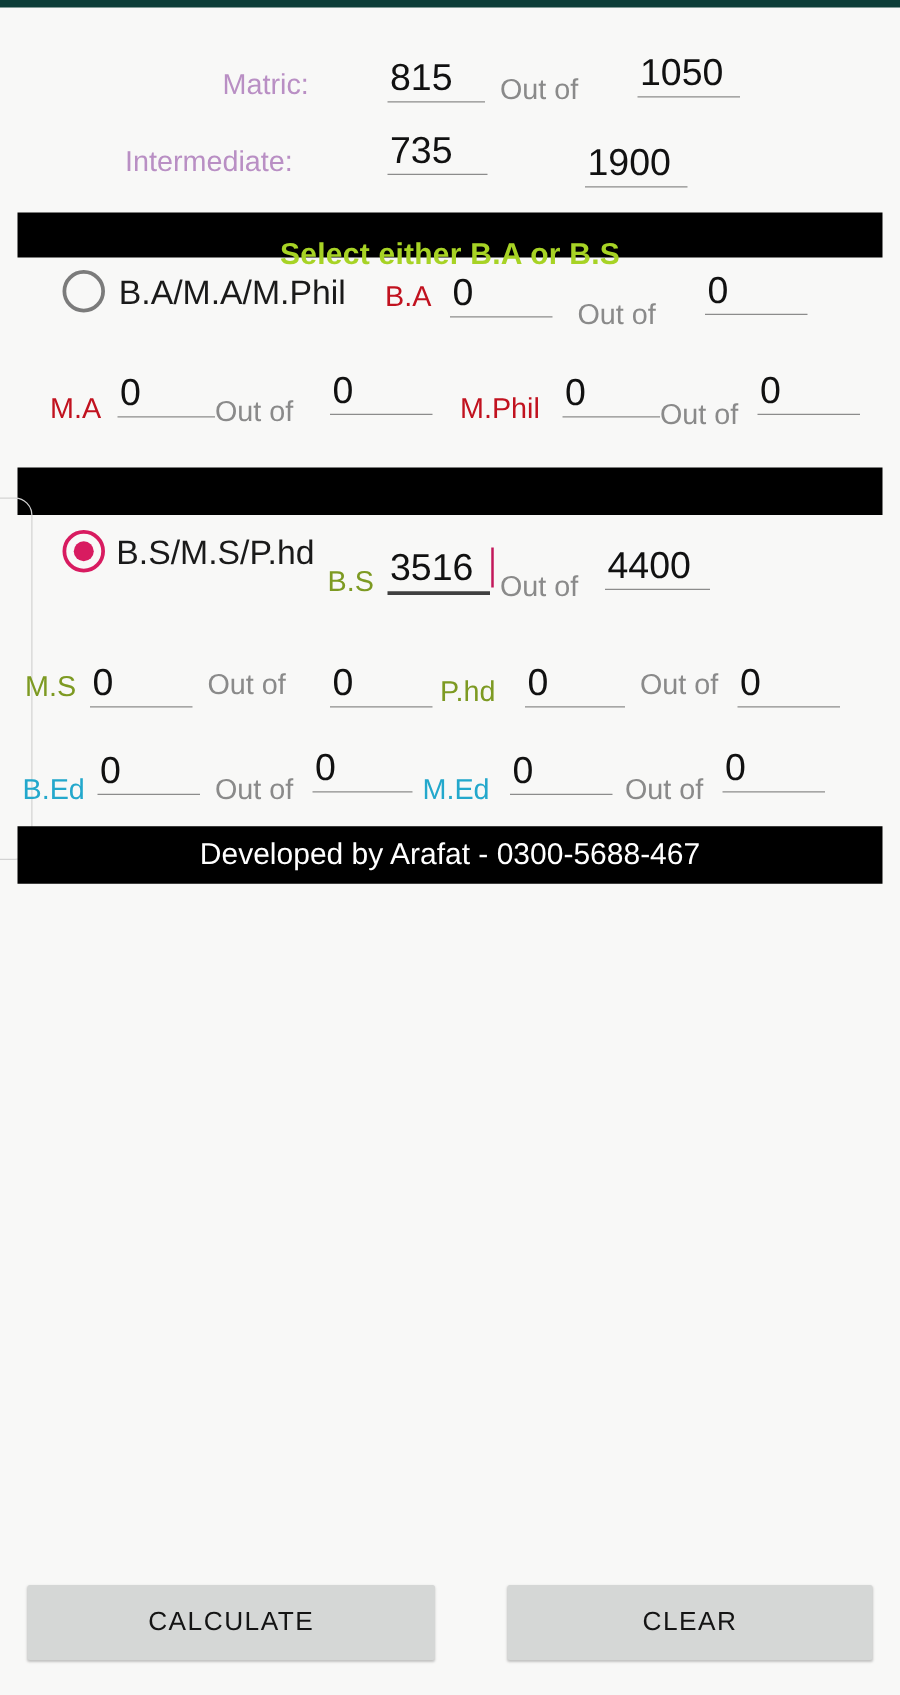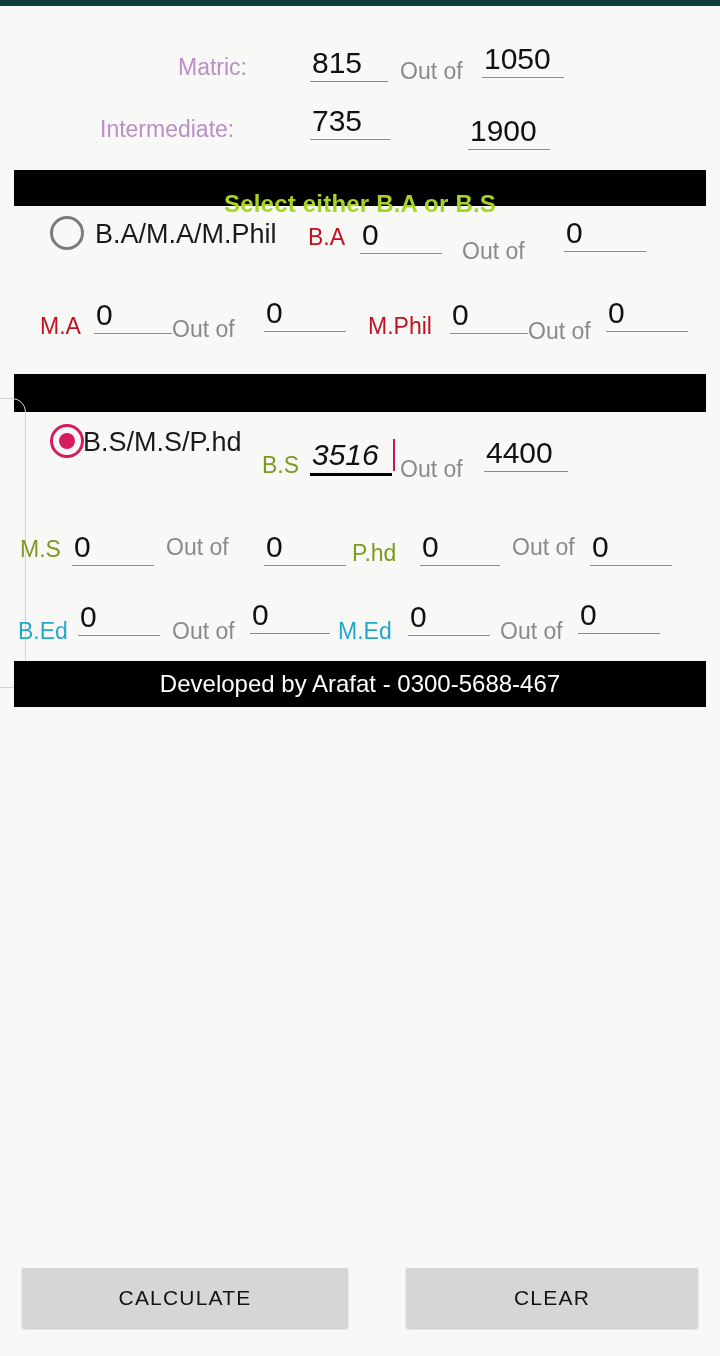--- a/index.html
+++ b/index.html
@@ -34,23 +34,22 @@
     border-bottom: 1.5px solid #8c8c8c;
     font-size: 30px;
     color: #111;
     line-height: 34px;
     text-align: left;
     padding: 0 2px 1px 2px;
     vertical-align: baseline;
     font-family: "Liberation Sans", sans-serif;
   }
   .fld.focused {
-    border-bottom: 3px solid #000000;
+    border-bottom: 3px solid #404040;
     position: relative;
-    font-style: italic;
   }
   .caret {
     display: inline-block;
     width: 2px;
     height: 32px;
     background: #c2185b;
     vertical-align: -6px;
     margin-left: 1px;
   }
   .outof {
@@ -187,21 +186,21 @@
 <body>
 
 <div id="app">
 
   <div class="status-strip"></div>
 
   <div class="hdr-row" style="top:42px;">
     <span class="hdr-label" style="left:178px; top:12px;">Matric:</span>
     <span class="fld abs" style="left:310px; top:4px; width:78px;">815</span>
     <span class="outof abs" style="left:400px; top:16px;">Out of</span>
-    <span class="fld abs" style="left:482px; top:0px; width:82px;">1050</span>
+    <span class="fld abs" style="left:510px; top:0px; width:82px;">1050</span>
   </div>
 
   <div class="hdr-row" style="top:104px;">
     <span class="hdr-label" style="left:100px; top:12px;">Intermediate:</span>
     <span class="fld abs" style="left:310px; top:0px; width:80px;">735</span>
     <span class="fld abs" style="left:468px; top:10px; width:82px;">1900</span>
   </div>
 
   <div class="banner" style="top:170px; height:36px;">
     <span class="banner-title">Select either B.A or B.S</span>
@@ -225,21 +224,21 @@
   <span class="outof abs" style="left:528px; top:318px;">Out of</span>
   <span class="fld abs" style="left:606px; top:296px; width:82px;">0</span>
 
   <div class="banner" style="top:374px; height:38px;">
     <span class="banner-title"></span>
   </div>
 
   <div class="card-outline"></div>
 
   <div class="radio selected" style="left:50px; top:424px;"></div>
-  <span class="radio-label" style="left:83px; top:427px;">B.S/M.S/P.hd</span>
+  <span class="radio-label" style="left:93px; top:427px;">B.S/M.S/P.hd</span>
 
   <span class="tag tag-olive" style="left:262px; top:452px;">B.S</span>
   <span class="abs" style="left:310px; top:438px;">
     <span class="fld focused" style="width:82px;">3516</span><span class="caret"></span>
   </span>
   <span class="outof abs" style="left:400px; top:456px;">Out of</span>
   <span class="fld abs" style="left:484px; top:436px; width:84px;">4400</span>
 
   <span class="tag tag-olive" style="left:20px; top:536px;">M.S</span>
   <span class="fld abs" style="left:72px; top:530px; width:82px;">0</span>

